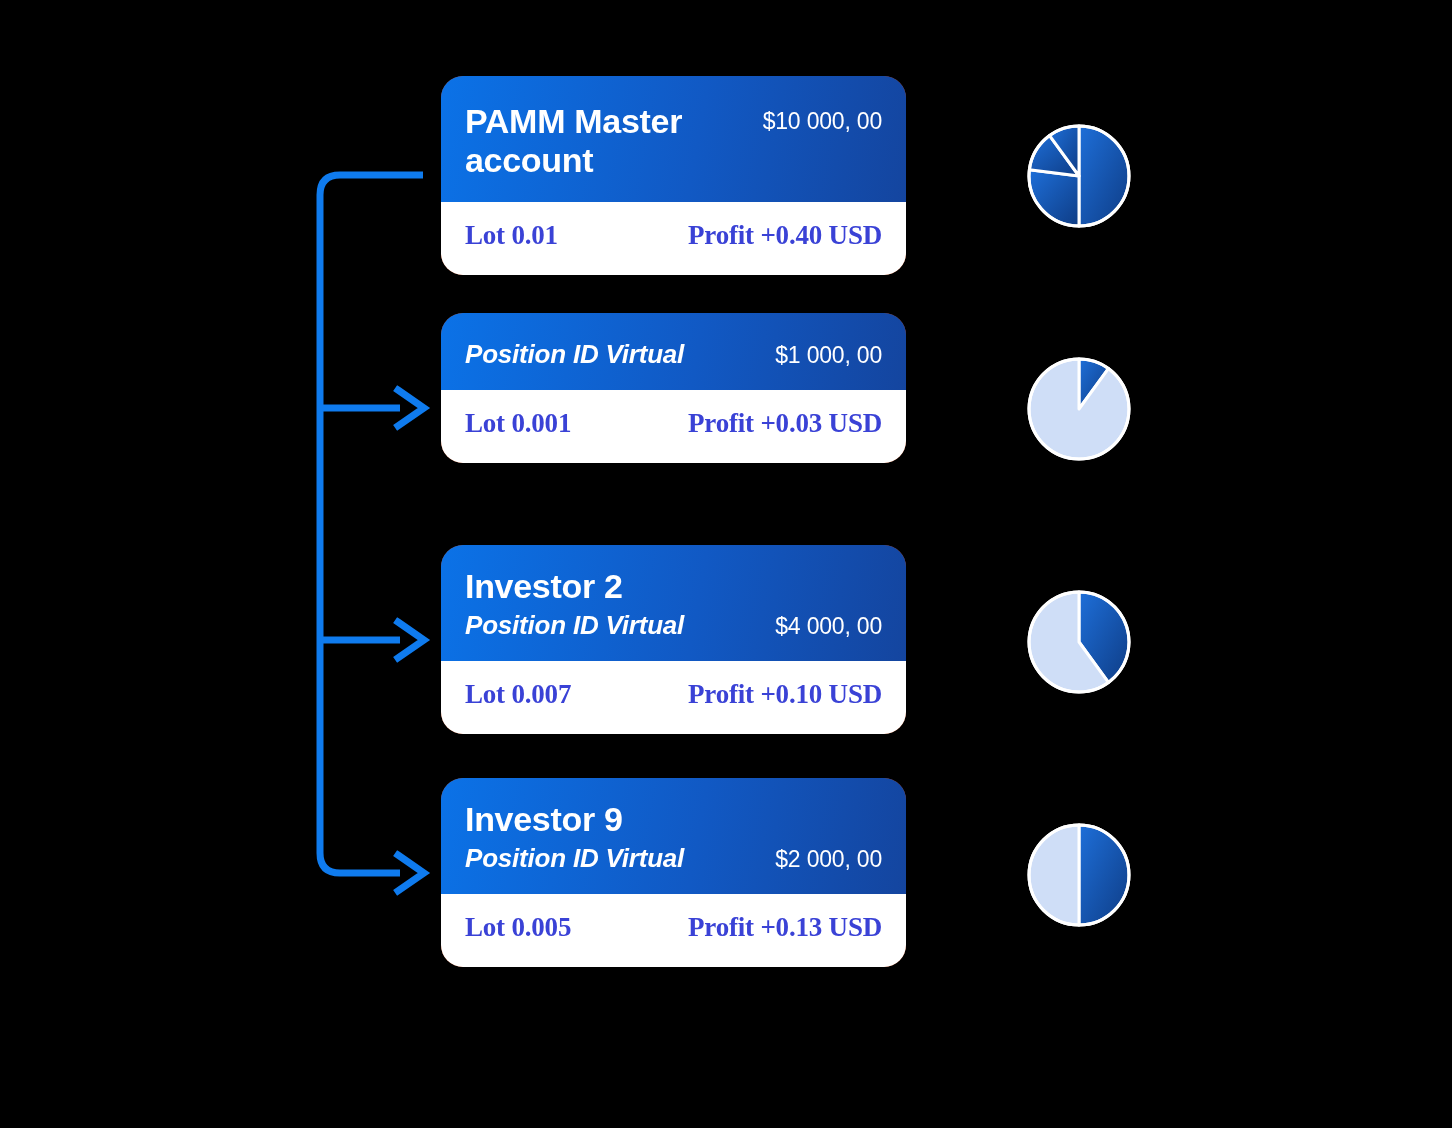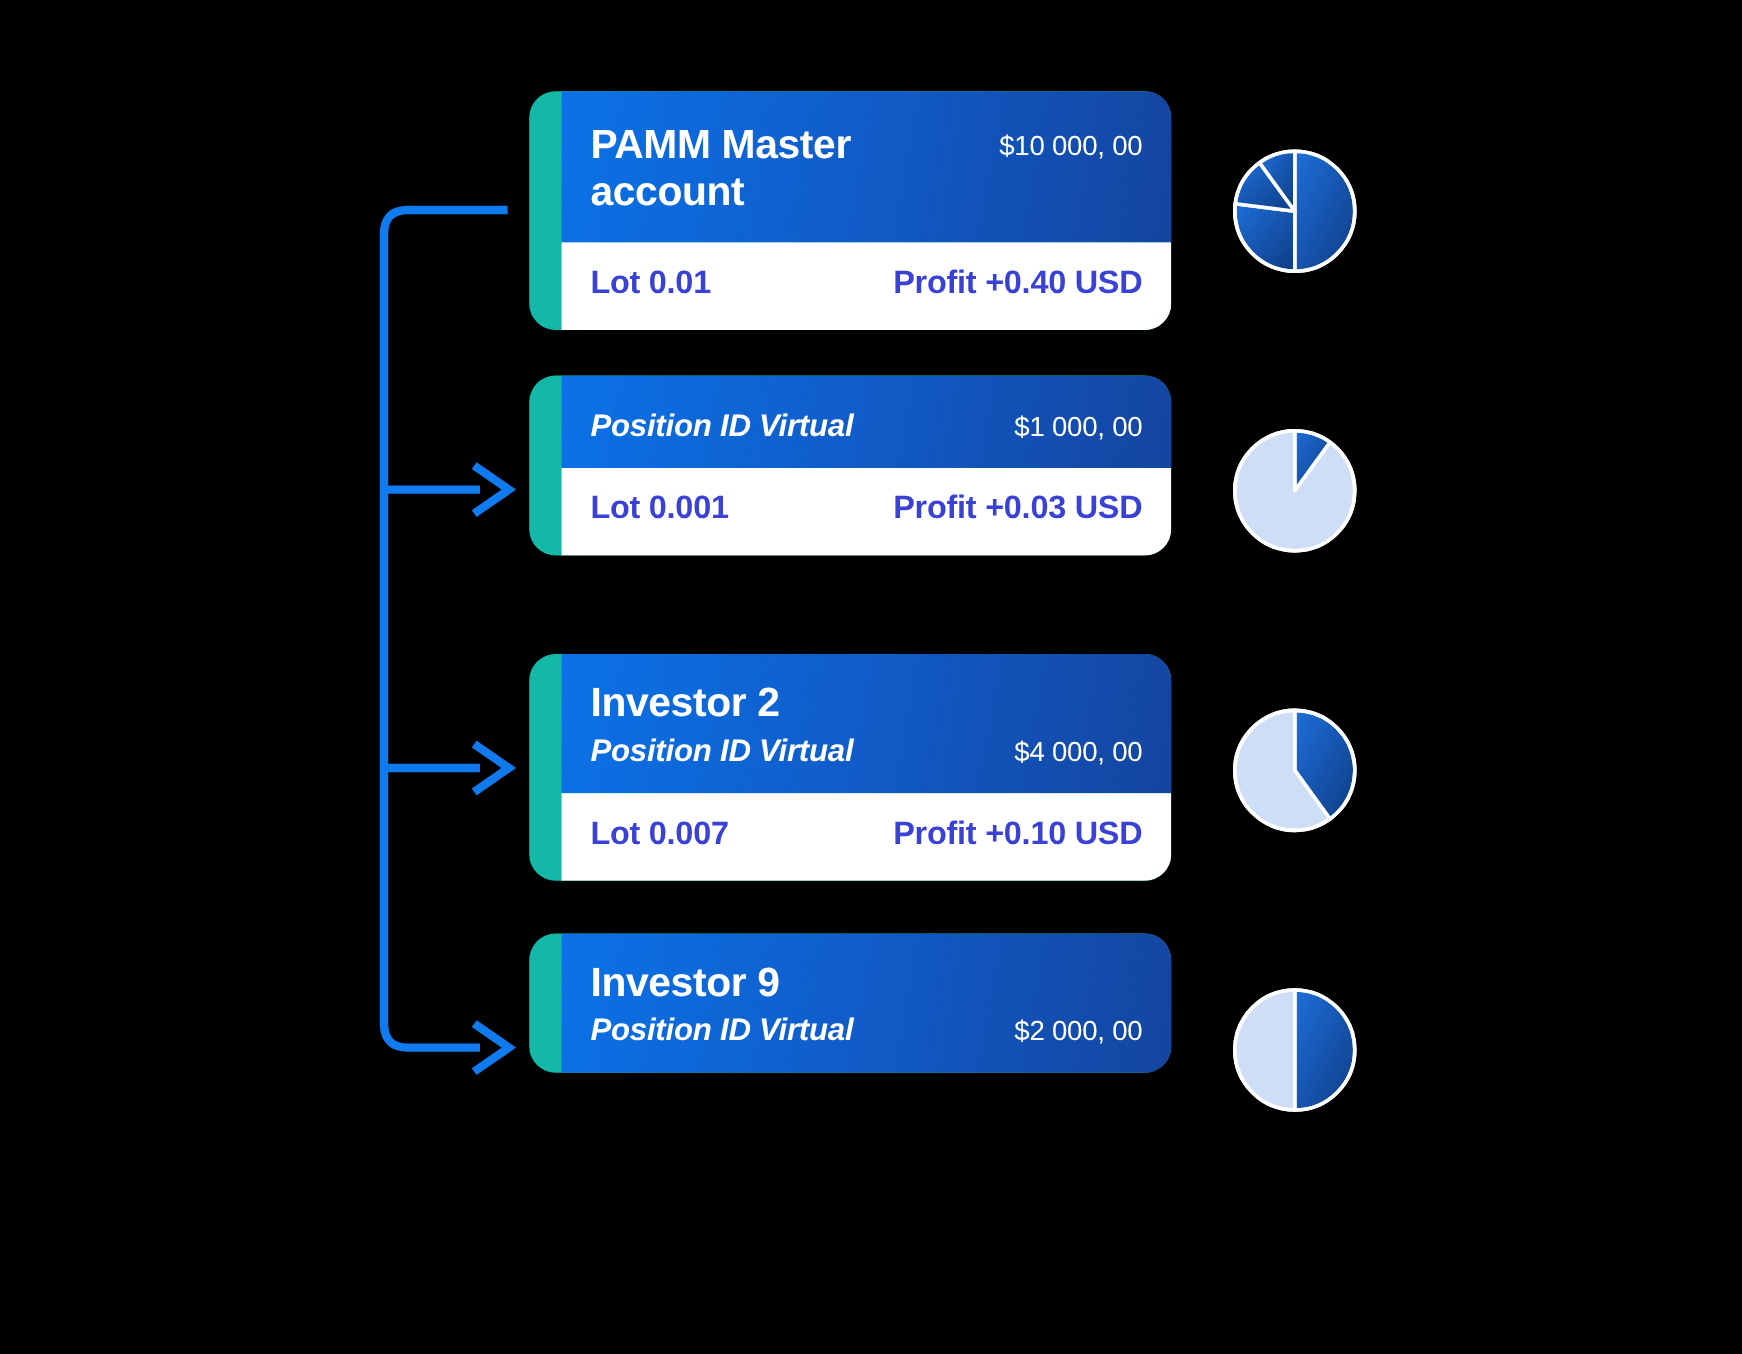--- a/index.html
+++ b/index.html
@@ -27,26 +27,25 @@
     position: absolute;
     left: 0; top: 0;
     width: 1452px;
     height: 1128px;
     pointer-events: none;
   }
 
   
   .card {
     position: absolute;
-    width: 535px;
+    width: 465px;
     border-radius: 22px;
     overflow: hidden;
-    background: #14b8a6;
+    background: #c2410c;
     box-sizing: border-box;
-    padding-left: 27px;
   }
 
   .card-header {
     background: linear-gradient(100deg, #0B72E7 0%, #1159C4 55%, #14459F 100%);
     padding: 22px 24px 20px 24px;
     box-sizing: border-box;
     color: #ffffff;
   }
 
   .card-header.tall {
@@ -92,20 +91,21 @@
   }
 
   .card-body {
     background: #ffffff;
     padding: 18px 24px 24px 24px;
     display: flex;
     align-items: flex-end;
     justify-content: space-between;
     gap: 14px;
     box-sizing: border-box;
+    font-family: Liberation Serif, serif;
   }
 
   .body-text {
     color: #3A42D6;
     font-size: 27px;
     font-weight: 700;
     letter-spacing: -0.2px;
     white-space: nowrap;
   }
 
@@ -178,20 +178,24 @@
   </div>
 
   <div class="card" style="left:441px; top:778px;">
     <div class="card-header">
       <div class="hdr-title">Investor 9</div>
       <div class="hdr-sub-row">
         <div class="hdr-sub">Position ID Virtual</div>
         <div class="hdr-amount" style="padding-top:0">$2 000, 00</div>
       </div>
     </div>
+    <div class="card-body">
+      <div class="body-text">Lot 0.005</div>
+      <div class="body-text">Profit +0.13 USD</div>
+    </div>
   </div>
 
   <div class="pie-wrap" style="left:1025px; top:122px;"><svg viewBox="0 0 108 108" width="108" height="108">
         <defs>
           <linearGradient id="g0" x1="0" y1="0" x2="1" y2="1">
             <stop offset="0%" stop-color="#1E6FD9"></stop>
             <stop offset="100%" stop-color="#0E3C85"></stop>
           </linearGradient>
         </defs>
         <path d="M 54 54 L 54 4 A 50 50 0 0 1 54 104 Z" fill="url(#g0)" stroke="#ffffff" stroke-width="3" stroke-linejoin="round"></path>

